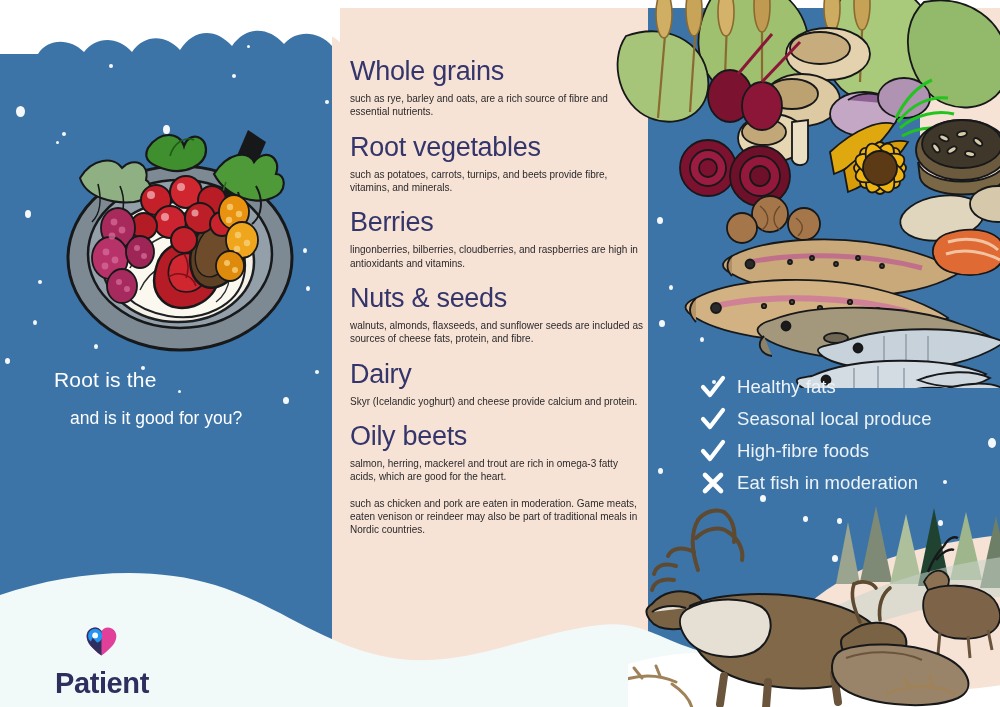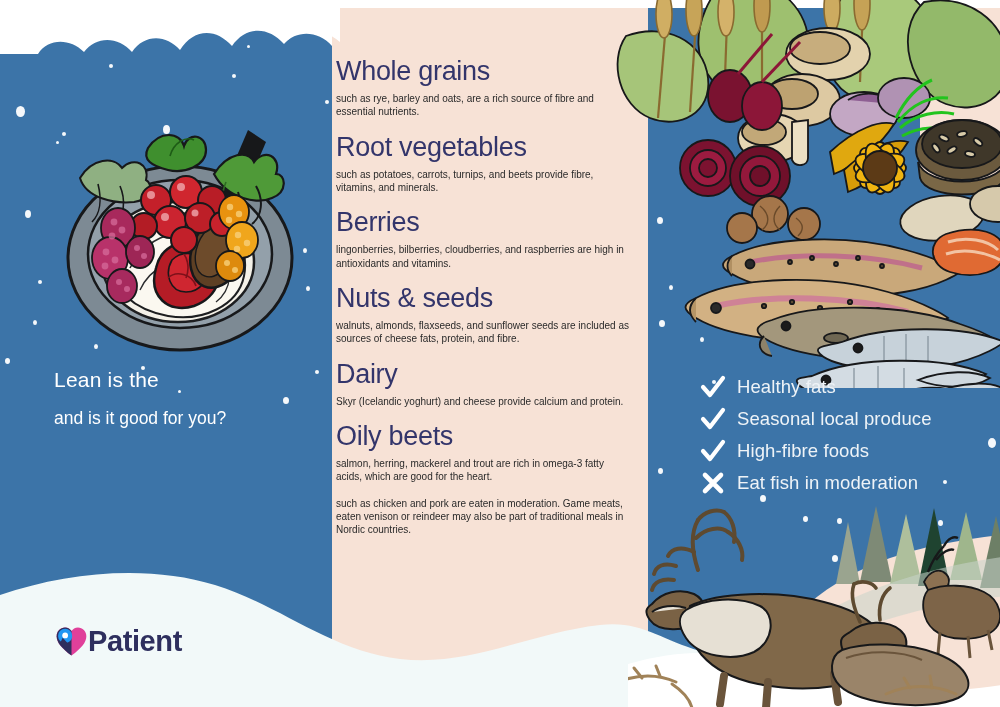--- a/index.html
+++ b/index.html
@@ -22,28 +22,28 @@
   .snow-bottom{position:absolute;left:0;bottom:0;width:1000px;height:160px;}
 
   
   .flake{position:absolute;background:#ffffff;border-radius:50%;opacity:.95;}
 
   
   .bowl-wrap{position:absolute;left:52px;top:100px;width:256px;height:258px;}
   .left-text{position:absolute;left:54px;top:368px;width:280px;}
   .kicker{font-size:21px;color:#ffffff;letter-spacing:.2px;margin:0 0 6px 0;font-weight:400;}
   .bigtitle{font-size:60px;line-height:.92;color:#f7e2d6;font-weight:700;letter-spacing:-1px;margin:0;}
-  .subtitle{font-size:17.5px;color:#ffffff;margin:16px 0 0 0;font-weight:400;}
-
-  .logo{position:absolute;left:55px;top:625px;display:flex;align-items:center;}
+  .subtitle{font-size:17.5px;color:#ffffff;margin:16px 0 0 16px;font-weight:400;}
+
+  .logo{position:absolute;left:55px;top:625px;display:flex;align-items:center;gap:9px;flex-direction:column;}
   .logo-mark{width:33px;height:33px;}
   .logo-word{font-size:29px;color:#2e2f5e;font-weight:600;letter-spacing:-.4px;}
 
   
-  .center{position:absolute;left:336px;top:56px;width:298px;}
+  .center{position:absolute;left:350px;top:56px;width:298px;}
   .sec{margin-bottom:7px;}
   .sec h2{font-size:27px;line-height:1.15;color:#33356b;font-weight:500;margin:0 0 5px 0;letter-spacing:-.3px;}
   .sec p{font-size:10px;line-height:1.33;color:#2a2a2a;margin:0 8px 13px 0;}
   .sec.wide h2{white-space:nowrap;}
   .sec.wide p, .sec.wide h2{width:300px;}
 
   
   .veg-art{position:absolute;left:612px;top:-8px;width:400px;height:252px;}
   .fish-art{position:absolute;left:660px;top:228px;width:345px;height:160px;}
   .tundra{position:absolute;left:628px;top:486px;width:380px;height:225px;}
@@ -200,21 +200,21 @@
         <circle cx="177" cy="120" r="3.2"></circle>
       <circle cx="186" cy="135" r="3.2"></circle>
         <circle cx="195" cy="143" r="3.2"></circle>
         <circle cx="185" cy="149" r="3.2"></circle>
       <circle cx="175" cy="163" r="3"></circle>
         <circle cx="183" cy="170" r="3"></circle>
     </g>
   </svg>
 
   <div class="left-text">
-    <p class="kicker">Lean is the</p>
+    <p class="kicker">Root is the</p>
     <p class="subtitle">and is it good for you?</p>
   </div>
 
   <div class="logo">
     <svg class="logo-mark" viewBox="0 0 40 40">
       <path d="M20 37 C8 28 2 21 2 13.5 C2 7.5 6.6 3 12.2 3 C15.6 3 18.5 4.8 20 7.4 C21.5 4.8 24.4 3 27.8 3 C33.4 3 38 7.5 38 13.5 C38 21 32 28 20 37 Z" fill="#e0409a"></path>
       <path d="M20 37 C8 28 2 21 2 13.5 C2 7.5 6.6 3 12.2 3 C15.6 3 18.5 4.8 20 7.4 L20 37 Z" fill="#2e2f5e"></path>
       <circle cx="12.3" cy="13.2" r="8.6" fill="#2196f3"></circle>
       <path d="M12.3 4.6 A8.6 8.6 0 0 1 12.3 21.8 L12.3 13.2 Z" fill="#2e2f5e" opacity="0"></path>
       <circle cx="12.3" cy="12.6" r="3.5" fill="#ffffff"></circle>

